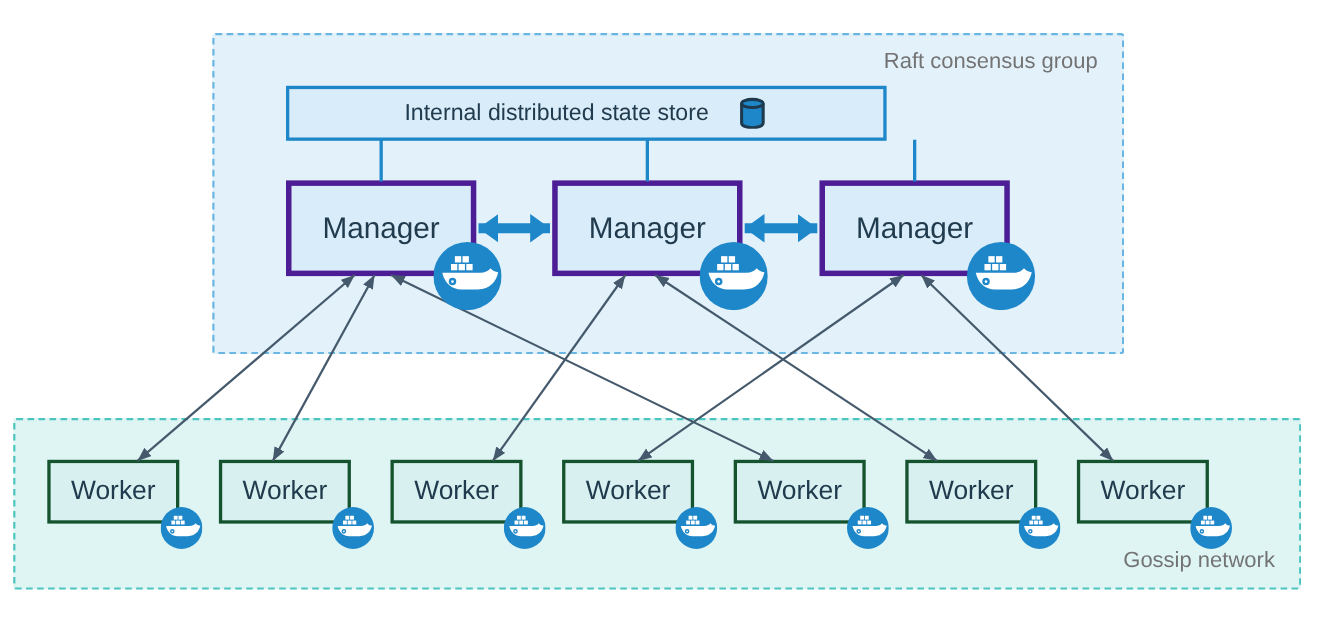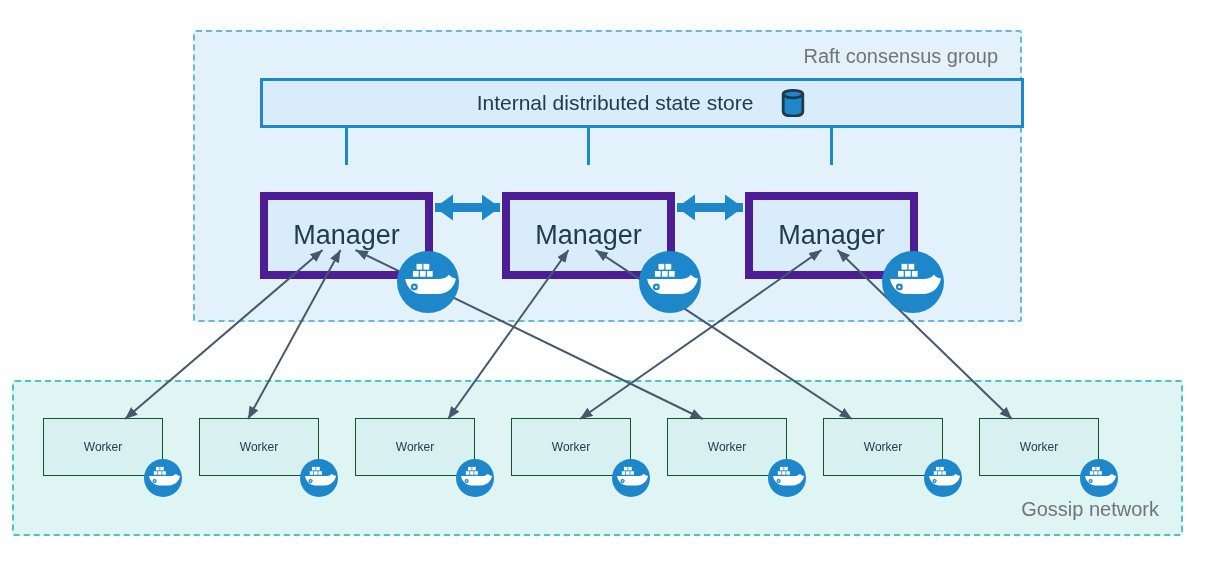--- a/index.html
+++ b/index.html
@@ -11,27 +11,27 @@
   .raft{left:193px;top:30px;width:829px;height:292px;background:#e3f1fb;border:2px dashed #69b6e2;}
   .gossip{left:12px;top:380px;width:1171px;height:156px;background:#def5f4;border:2px dashed #4cc4bf;}
   .group-label{position:absolute;font-size:20px;color:#737373;white-space:nowrap;}
   .raft .group-label{right:22px;top:13px;}
   .gossip .group-label{right:22px;bottom:13px;}
   .node{
     position:absolute;display:flex;align-items:center;justify-content:center;
     box-sizing:border-box;color:#213b4e;
   }
   .store{
-    left:260px;top:78px;width:764px;height:50px;
+    left:260px;top:78px;width:546px;height:50px;
     background:#d9ecf9;border:3px solid #1e87c9;gap:26px;font-size:21px;
   }
   .store .cyl{flex:none;width:28px;height:31px;display:block;}
-  .manager{top:164px;width:173px;height:87px;background:#d9ecf9;border:8px solid #4c1d95;font-size:27px;margin-top:28px;}
+  .manager{top:164px;width:173px;height:87px;background:#d9ecf9;border:5px solid #4c1d95;font-size:27px;}
   #manager-1{left:260px;} #manager-2{left:502px;} #manager-3{left:745px;}
-  .worker{top:418px;width:120px;height:58px;background:#d8f1f0;border:1px solid #14532d;font-size:12px;}
+  .worker{top:418px;width:120px;height:58px;background:#d8f1f0;border:3px solid #14532d;font-size:24px;}
   #worker-1{left:43px;} #worker-2{left:199px;} #worker-3{left:355px;}
   #worker-4{left:511px;} #worker-5{left:667px;} #worker-6{left:823px;} #worker-7{left:979px;}
   .docker-badge{position:absolute;z-index:6;display:block;}
   .manager .docker-badge{width:62px;height:62px;left:129px;top:51px;}
   .worker .docker-badge{width:38px;height:38px;left:100px;top:40px;}
   .docker-badge svg{display:block;width:100%;height:100%;}
   #edges{position:absolute;left:0;top:0;width:1207px;height:566px;z-index:5;pointer-events:none;}
   line.tree{stroke:#1e87c9;stroke-width:3;}
   line.peer{stroke:#1e87c9;stroke-width:9;}
   line.mw{stroke:#44596b;stroke-width:2;}

